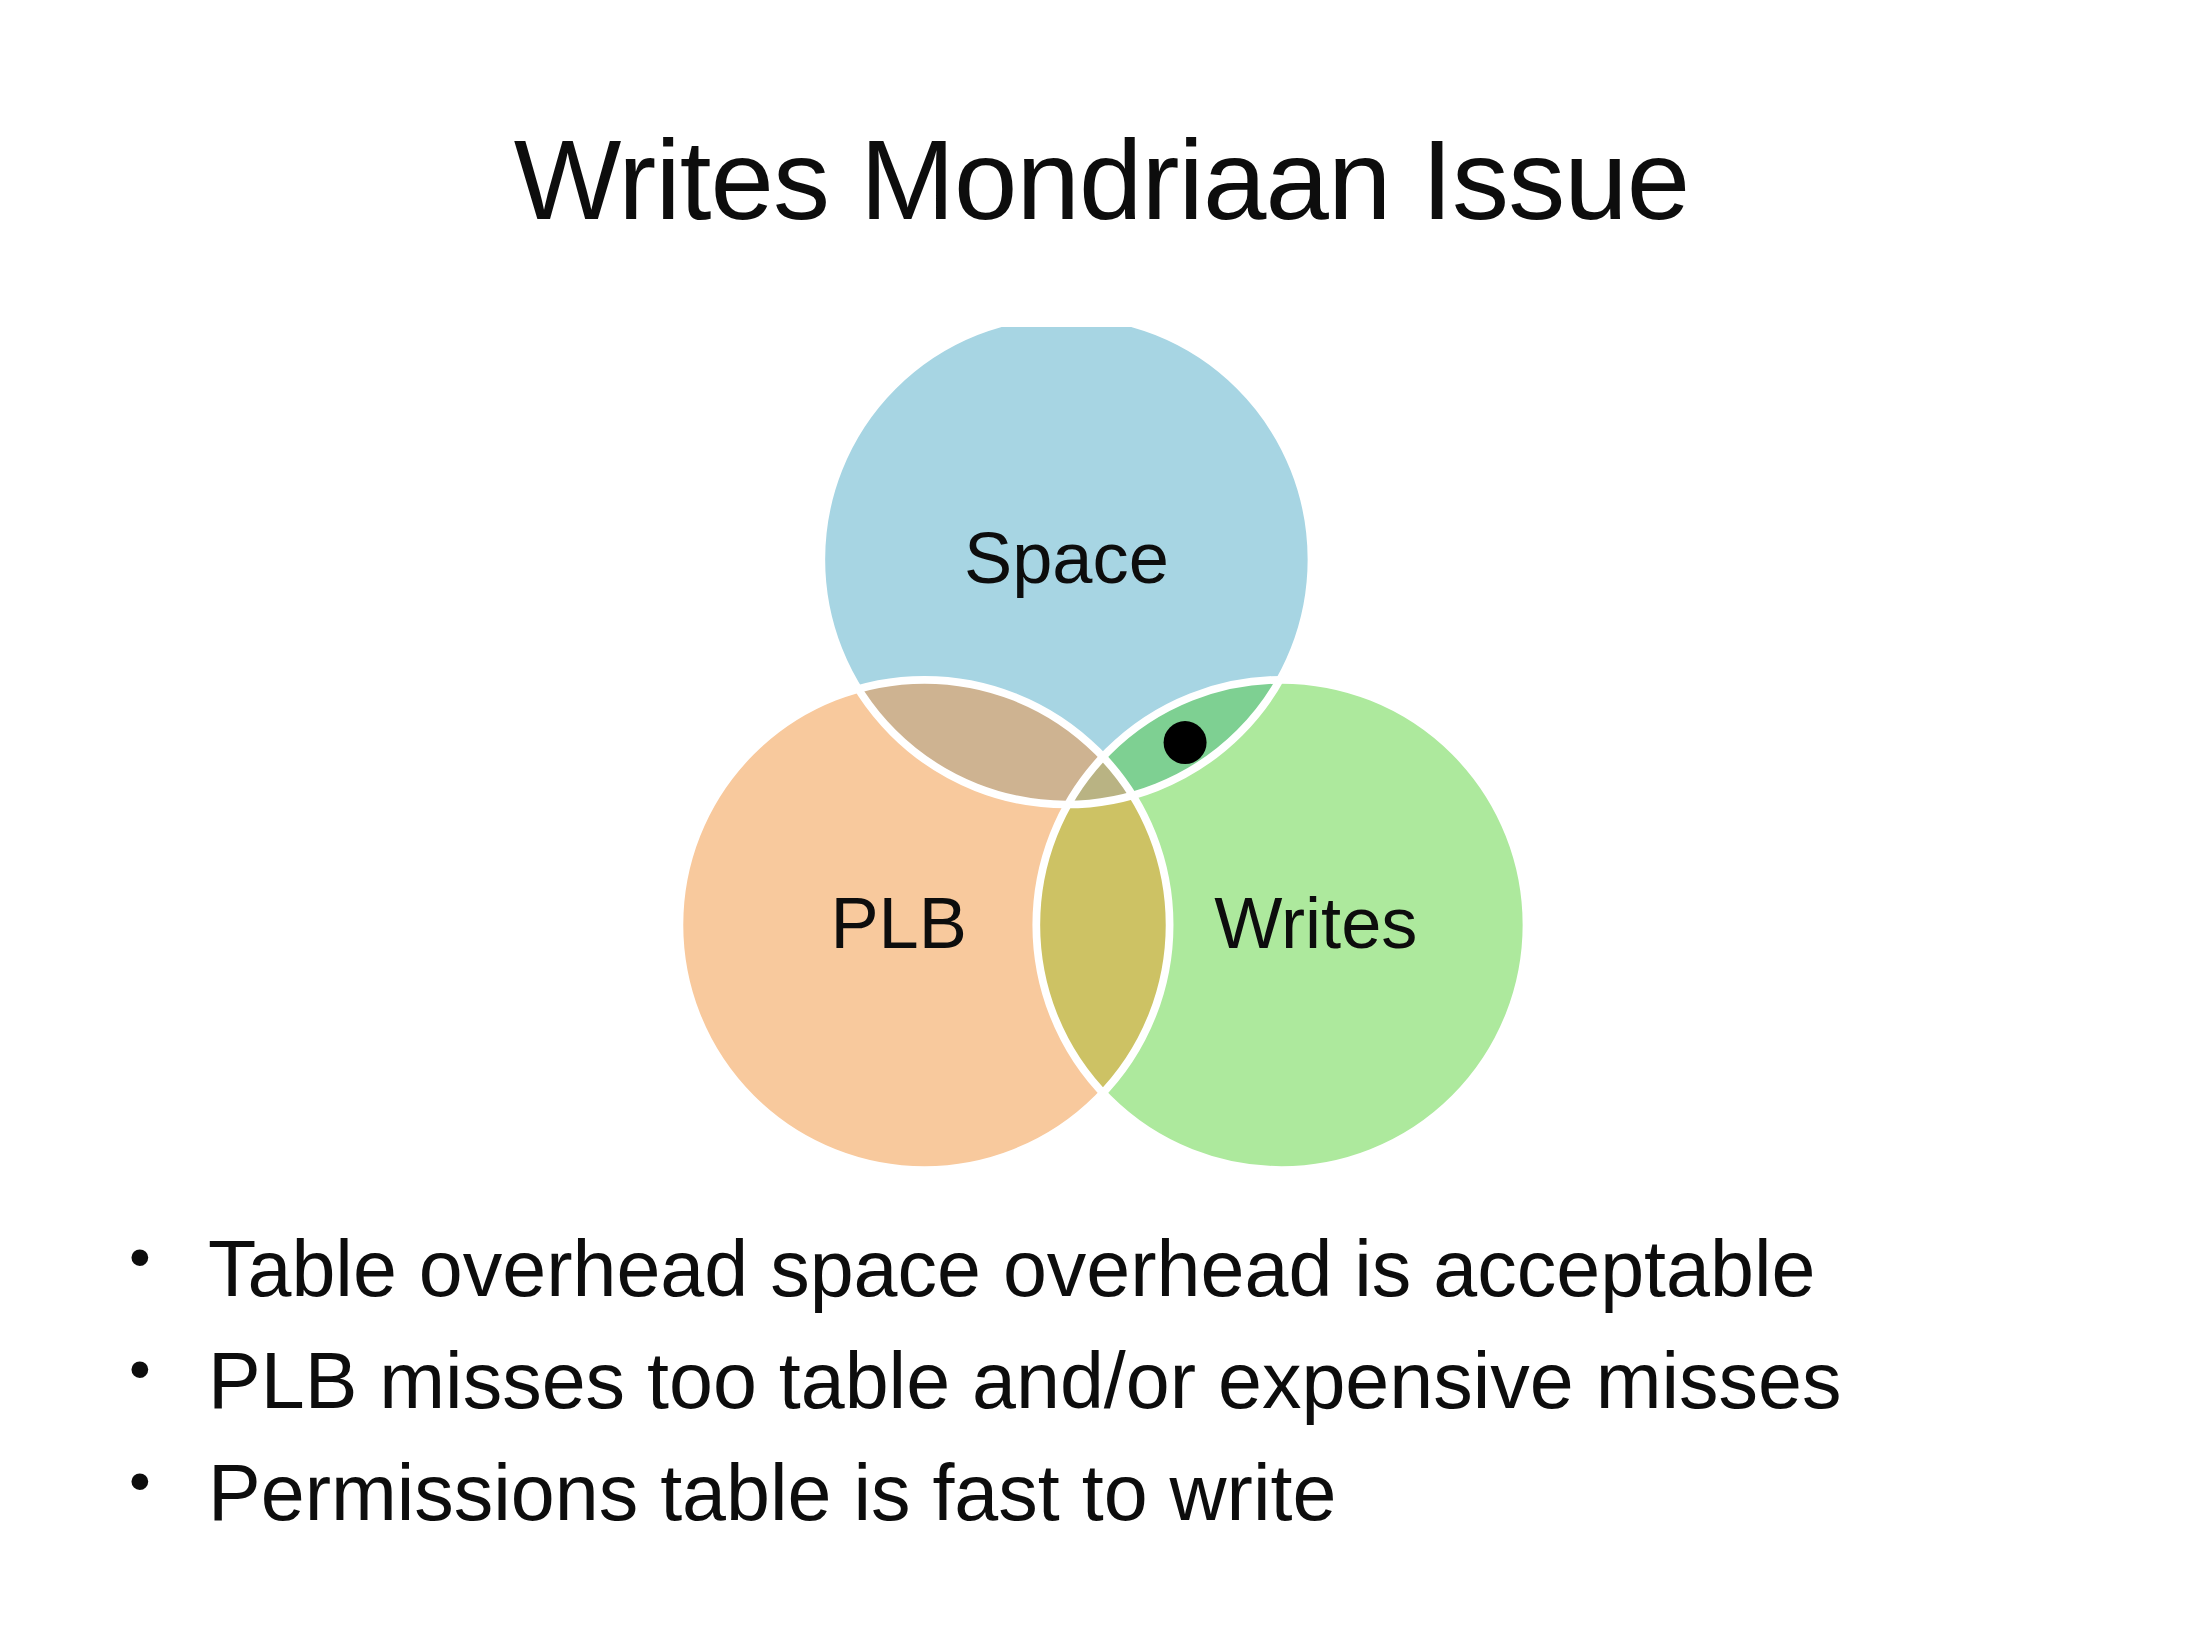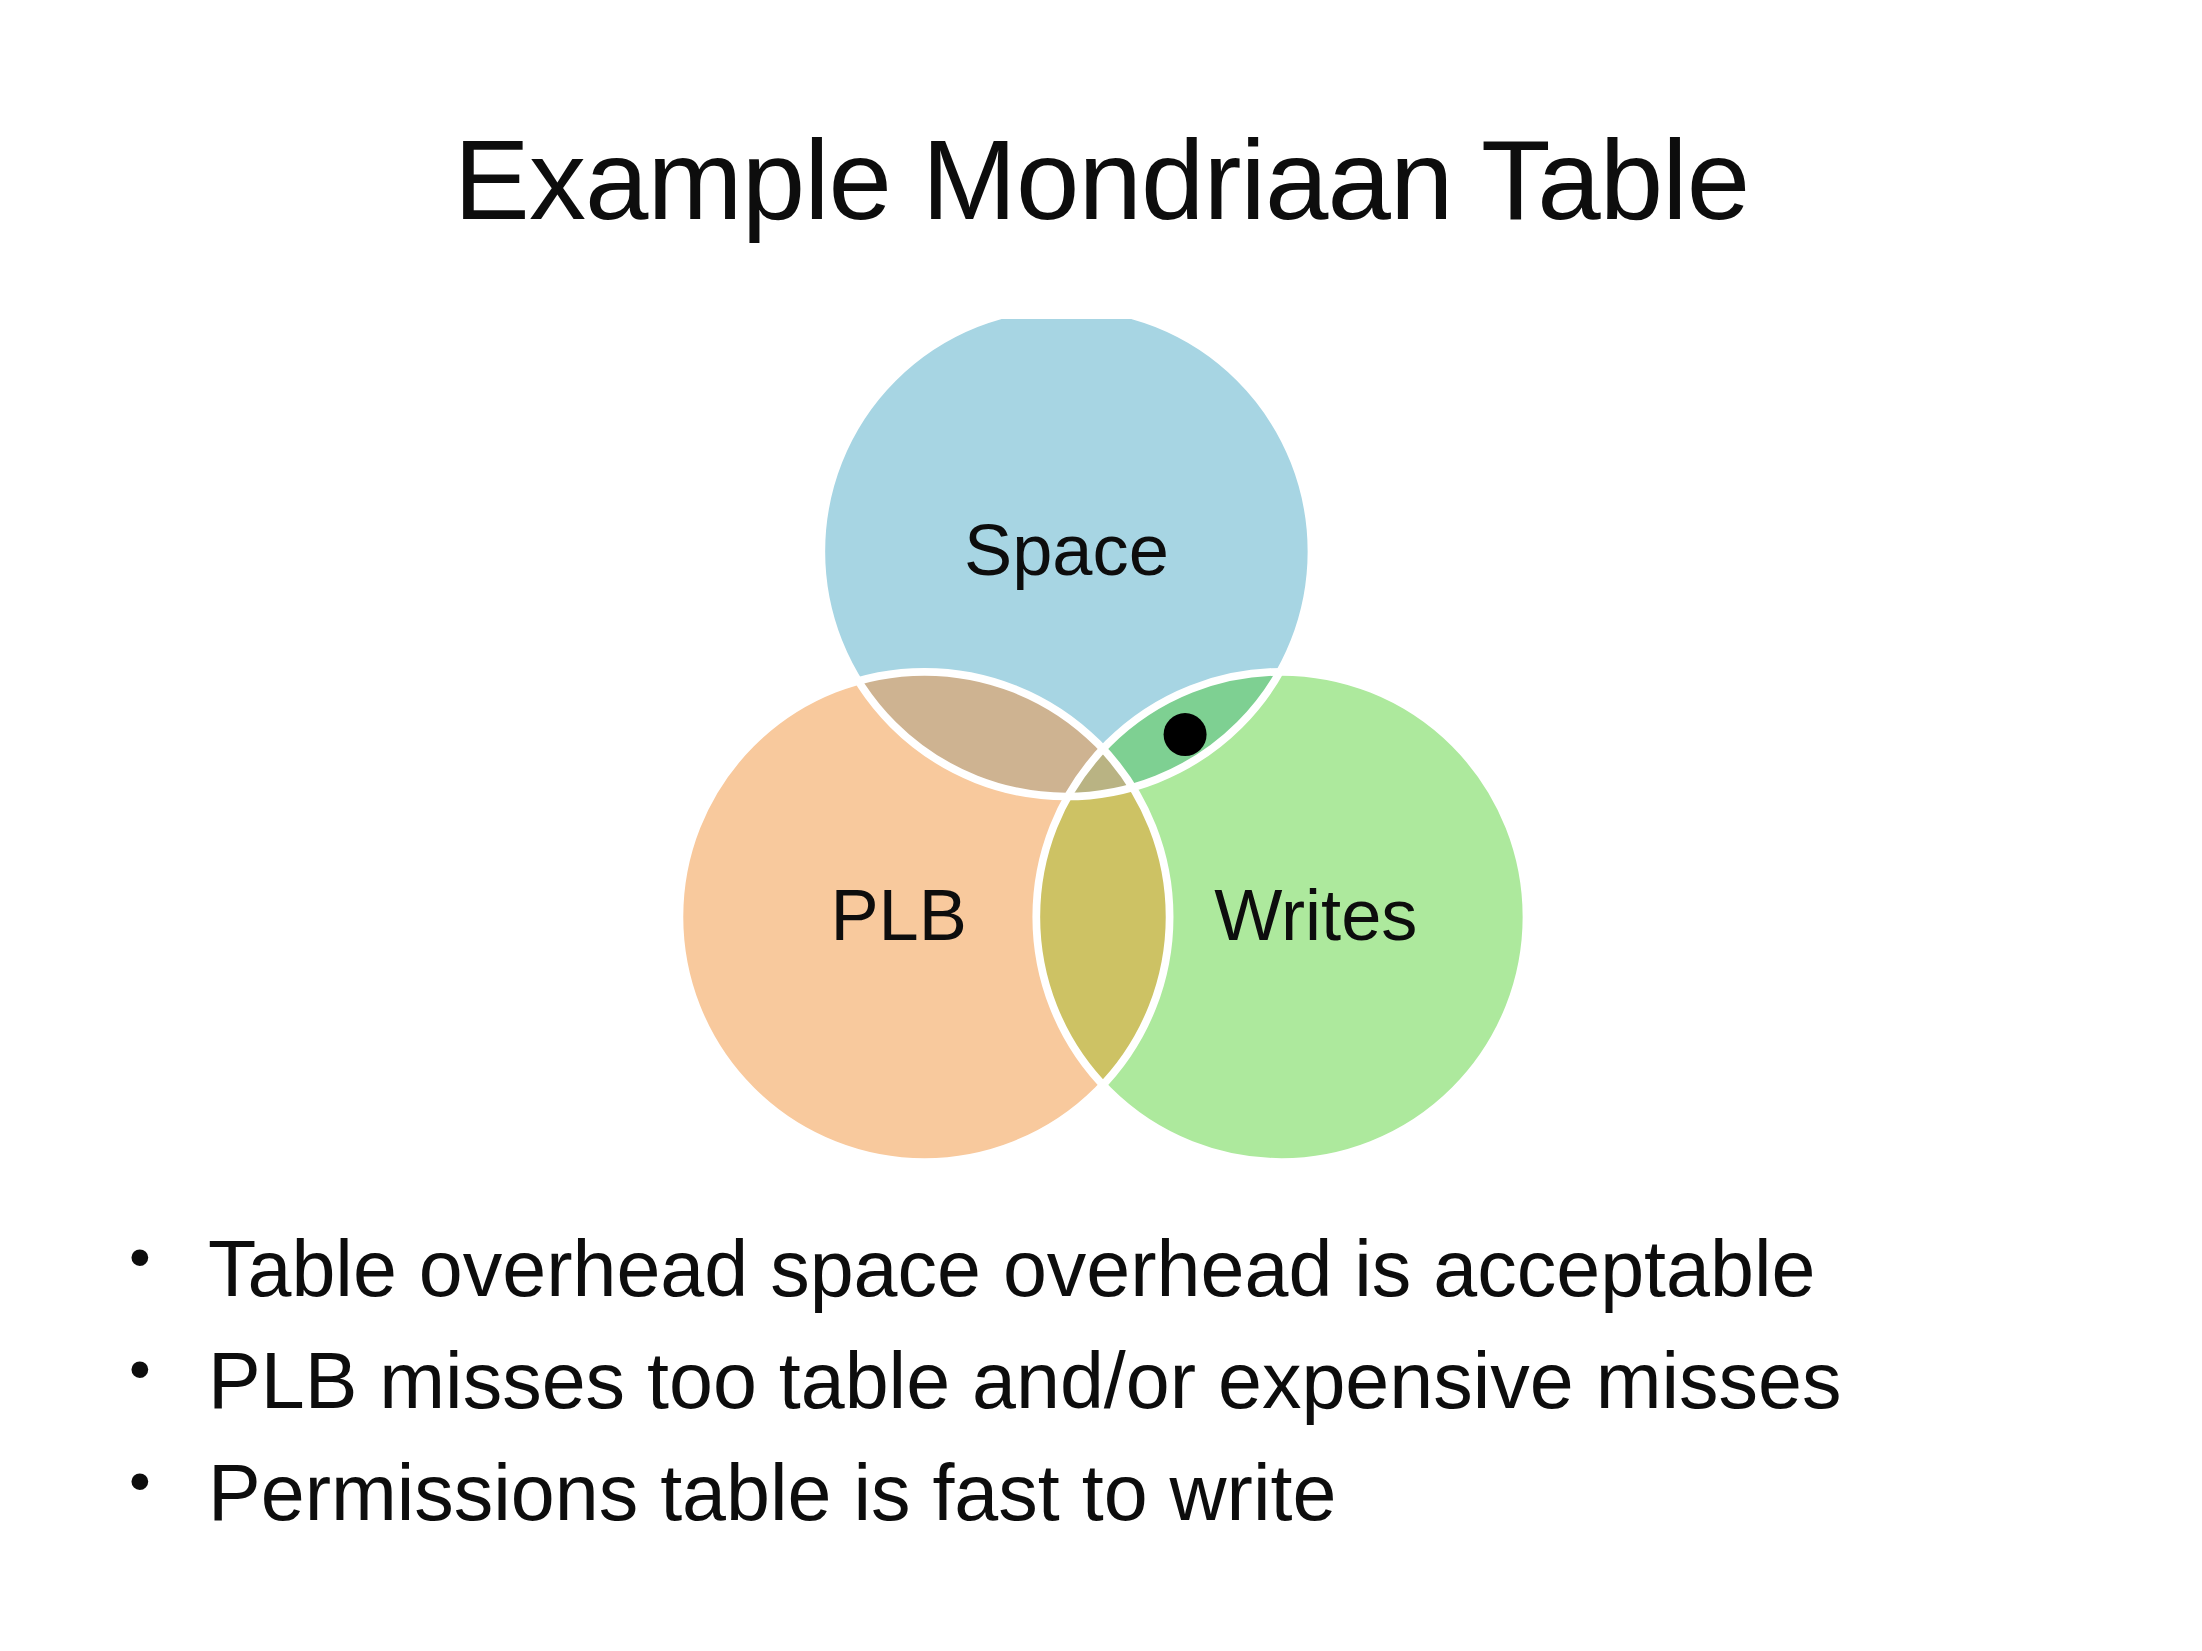--- a/index.html
+++ b/index.html
@@ -33,21 +33,21 @@
     line-height: 1.05;
     letter-spacing: -0.9px;
     color: #0d0d0d;
     white-space: nowrap;
   }
 
   
   .venn-wrap {
     position: absolute;
     left: 602px;
-    top: 319px;
+    top: 327px;
     width: 946px;
     height: 869px;
   }
   .venn-svg {
     display: block;
     width: 946px;
     height: 869px;
   }
   .venn-label {
     font-family: "Liberation Sans", sans-serif;
@@ -85,21 +85,21 @@
   }
   .bullet-text {
     flex: 1 1 auto;
   }
 </style>
 </head>
 <body>
 
 <div class="slide">
 
-  <div class="slide-title">Example Mondriaan Table</div>
+  <div class="slide-title">Writes Mondriaan Issue</div>
 
   <div class="venn-wrap">
     <svg class="venn-svg" viewBox="0 0 1100 1010">
       <defs>
         <clipPath id="clip-space">
           <circle id="c-space" cx="540" cy="270" r="285"></circle>
         </clipPath>
         <clipPath id="clip-plb">
           <circle id="c-plb" cx="375" cy="695" r="285"></circle>
         </clipPath>

